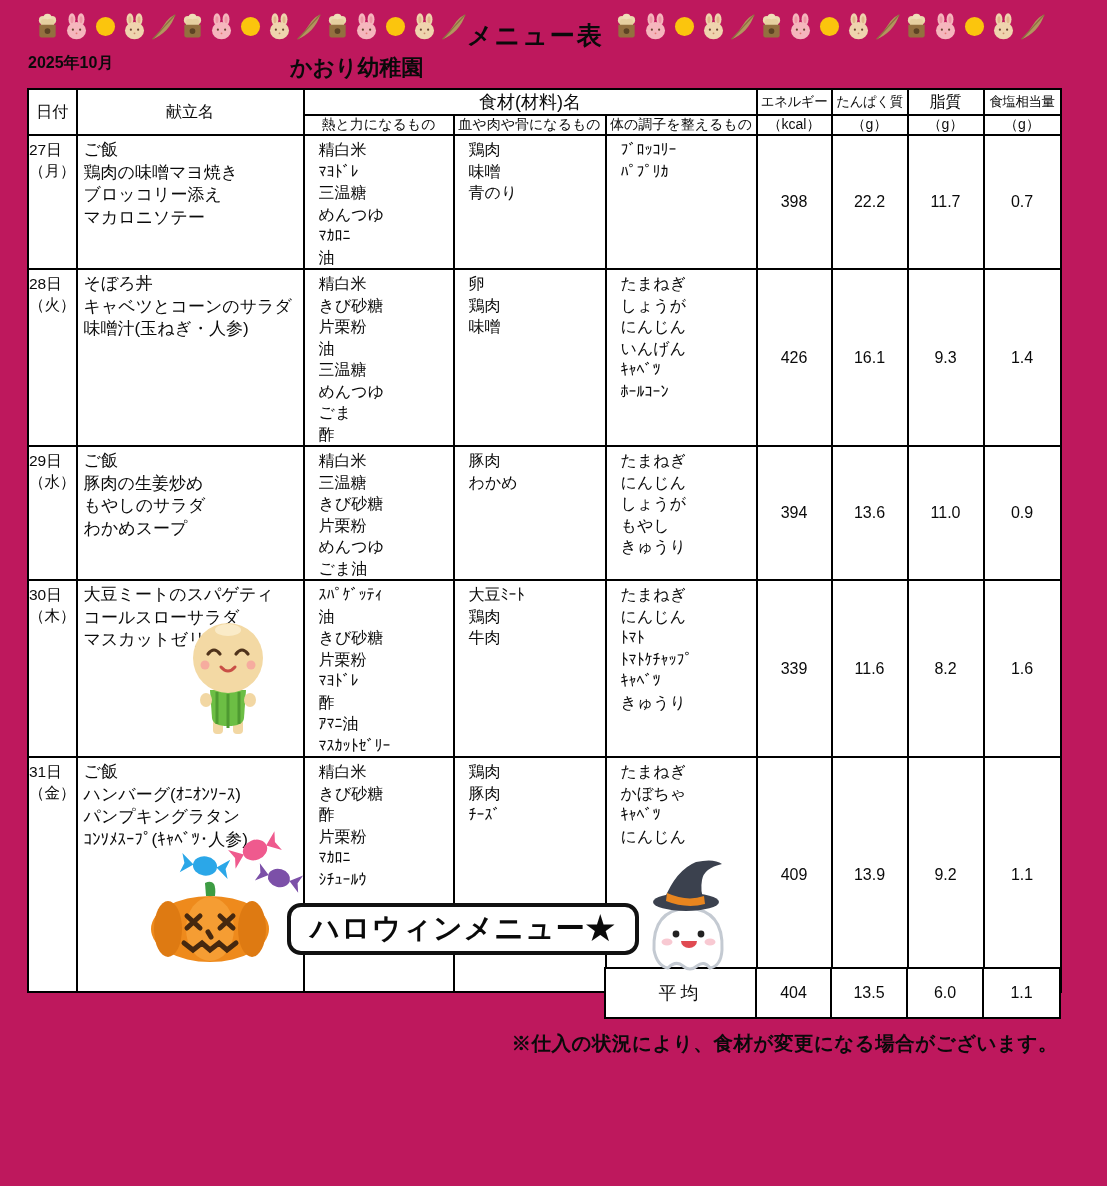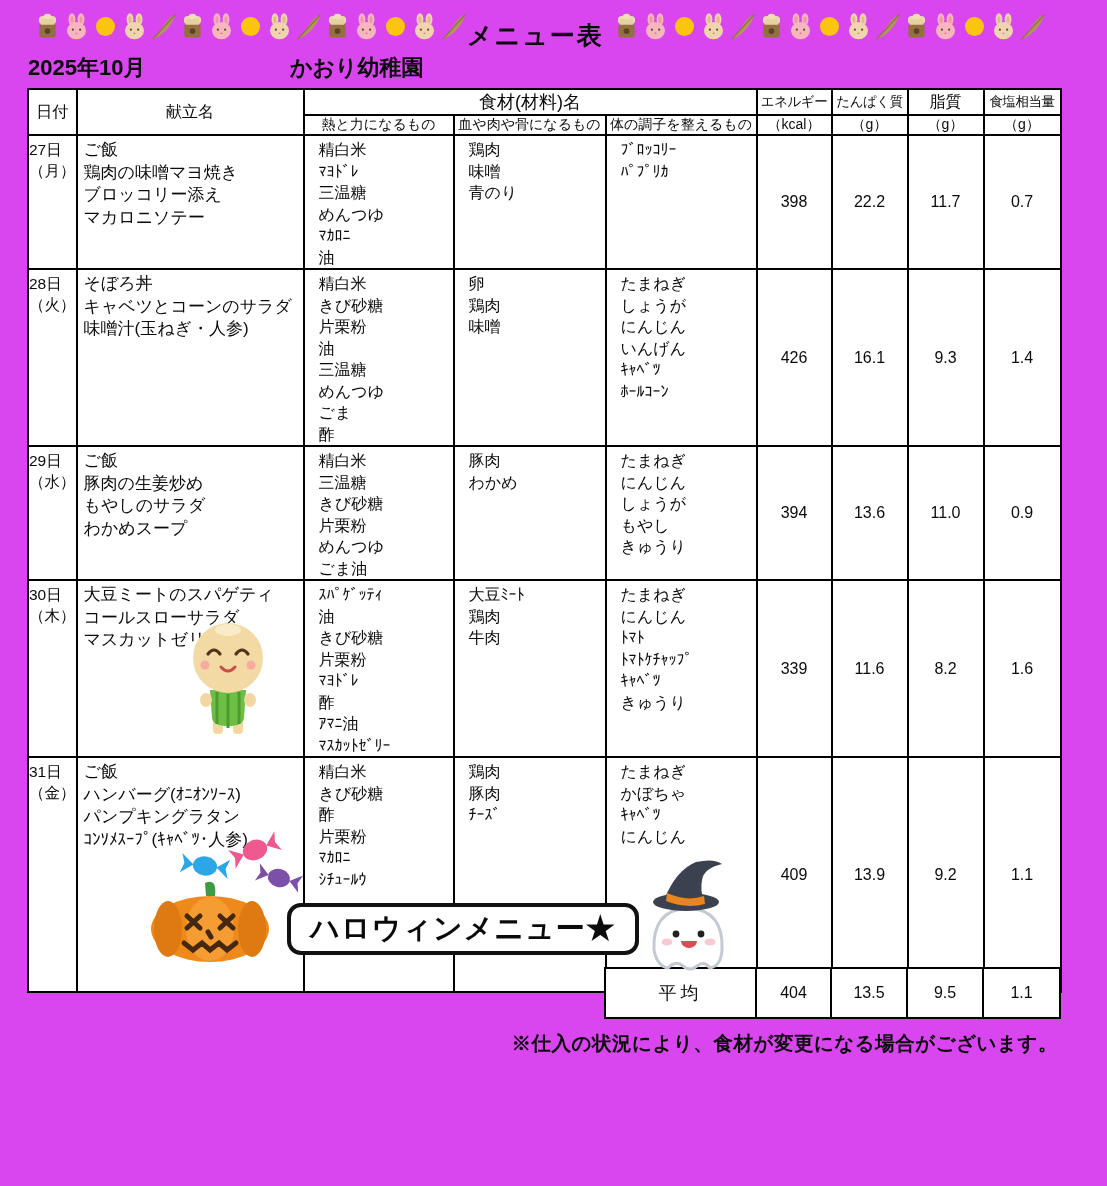--- a/index.html
+++ b/index.html
@@ -1,26 +1,26 @@
 <!DOCTYPE html>
 <html><head>
 <meta charset="utf-8">
 <style>
   *{margin:0;padding:0;box-sizing:border-box}
   html,body{background:#fff}
   body{width:1107px;height:1186px;font-family:"Liberation Sans",sans-serif;color:#0a0a0a}
-  .page{position:relative;width:1107px;height:1186px;background:#d946ef;overflow:hidden}
+  .page{position:relative;width:1107px;height:1186px;background:#be185d;overflow:hidden}
 
   
   .deco-group{position:absolute;top:9px;display:flex;gap:0}
   #deco-left{left:33px}
   #deco-right{left:612px}
   .deco-icon{width:29px;height:35px;flex:0 0 29px}
   .title{position:absolute;left:467px;top:19px;font-size:25px;font-weight:700;letter-spacing:2px}
-  .month{position:absolute;left:28px;top:53px;font-size:22px;font-weight:600}
+  .month{position:absolute;left:28px;top:53px;font-size:16px;font-weight:600}
   .school{position:absolute;left:290px;top:53px;font-size:22px;font-weight:600}
 
   table{border-collapse:collapse;table-layout:fixed;background:#fff}
   td,th{border:2px solid #000;overflow:hidden}
   .menu-table{position:absolute;left:27px;top:88px}
   .avg-table{position:absolute;left:604px;top:967px}
 
   th{font-weight:500;text-align:center;vertical-align:middle}
   .h-main{font-size:16px}
   .h-ing{font-size:18px}
@@ -355,21 +355,21 @@
         <col style="width:75px">
         <col style="width:76px">
       <col style="width:76px">
         <col style="width:77px">
     </colgroup>
     <tbody>
       <tr style="height:50px">
         <td class="avglabel">平均</td>
         <td class="num">404</td>
         <td class="num">13.5</td>
-        <td class="num">9.5</td>
+        <td class="num">6.0</td>
         <td class="num">1.1</td>
       </tr>
     </tbody>
   </table>
 
   <div class="footnote">※仕入の状況により、食材が変更になる場合がございます。</div>
 
   <svg class="ill" viewBox="0 0 84 118" style="left:186px;top:620px;width:84px;height:118px">
     <rect x="27" y="99" width="10" height="15" rx="4" fill="#F2D7A3"></rect>
     <rect x="47" y="99" width="10" height="15" rx="4" fill="#F2D7A3"></rect>

